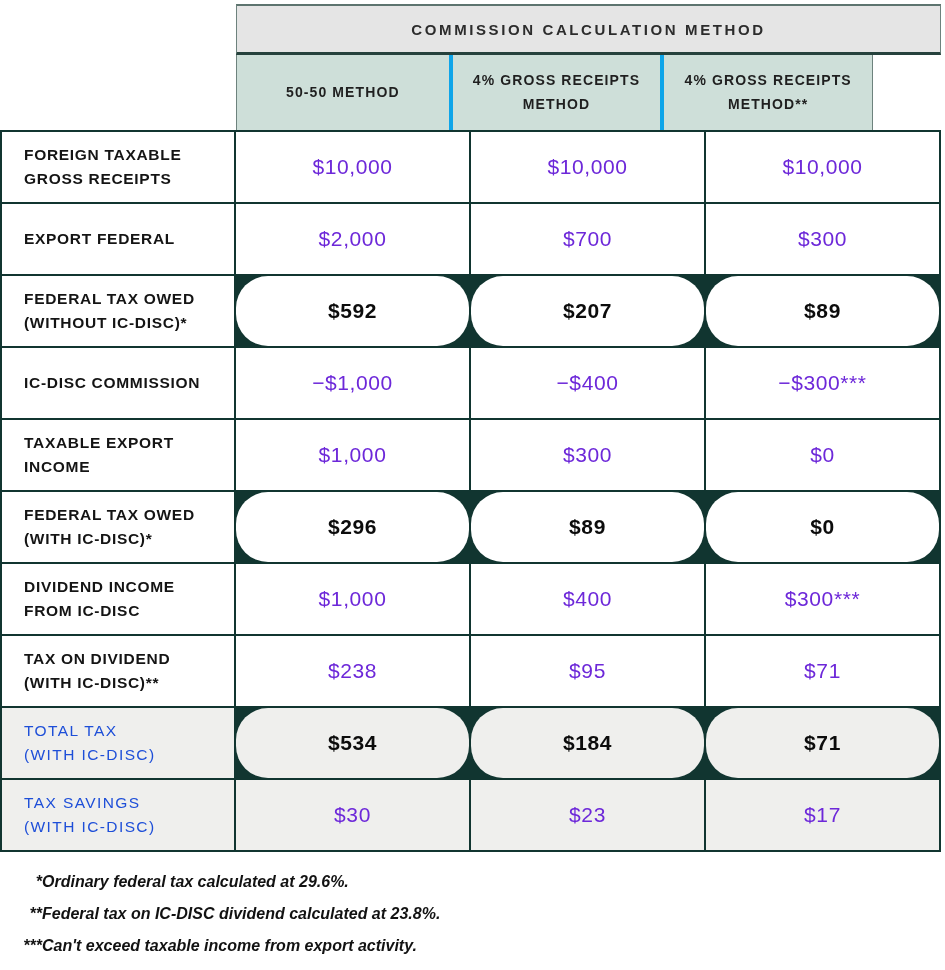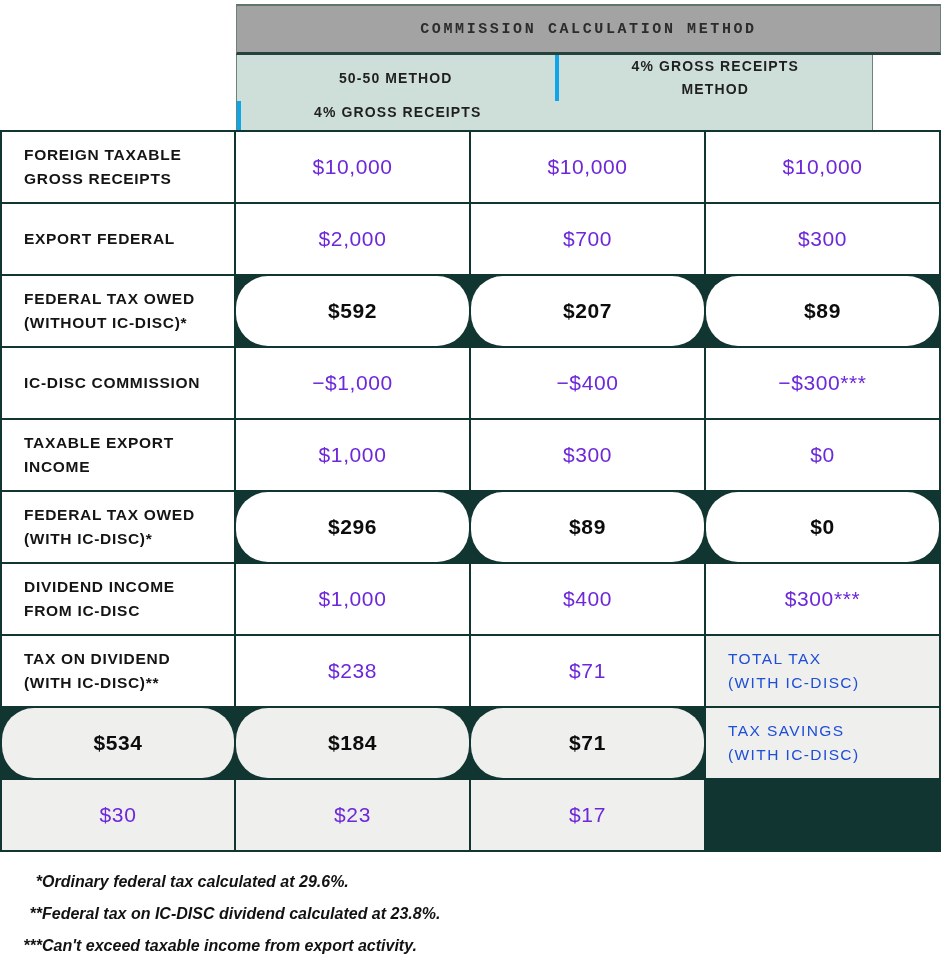--- a/index.html
+++ b/index.html
@@ -13,42 +13,41 @@
     overflow: hidden;
   }
   .stage { position: relative; width: 945px; height: 970px; }
 
   
   .top-header {
     position: absolute;
     left: 236px; top: 4px;
     width: 705px; height: 51px;
     box-sizing: border-box;
-    background: #a3a3a3;
+    background: #e5e5e5;
     border-top: 2px solid #5d746f;
     border-left: 1px solid #6d827d;
     border-right: 1px solid #6d827d;
     border-bottom: 3px solid #26423d;
     display: flex; align-items: center; justify-content: center;
     font-weight: 700;
     font-size: 15px;
     letter-spacing: 2.6px;
     color: #2c2c2c;
-    font-family: Liberation Mono, monospace;
   }
   .subheader {
     position: absolute;
     left: 236px; top: 55px;
     width: 637px; height: 75px;
     box-sizing: border-box;
     background: #cedfd9;
     border-left: 1px solid #6d827d;
     border-right: 1px solid #6d827d;
     display: grid;
-    grid-template-columns: 1fr 1fr;
+    grid-template-columns: 1fr 1fr 1fr;
   }
   .subcell {
     display: flex; align-items: center; justify-content: center;
     text-align: center;
     white-space: pre-line;
     font-weight: 700;
     font-size: 14px;
     letter-spacing: 1.1px;
     line-height: 1.65;
     color: #1f1f1f;
@@ -160,20 +159,21 @@
       <div class="cell val bold">$89</div>
       <div class="cell val bold">$0</div>
       <div class="cell label">DIVIDEND INCOME
 FROM IC-DISC</div>
       <div class="cell val">$1,000</div>
       <div class="cell val">$400</div>
       <div class="cell val">$300***</div>
       <div class="cell label">TAX ON DIVIDEND
 (WITH IC-DISC)**</div>
       <div class="cell val">$238</div>
+      <div class="cell val">$95</div>
       <div class="cell val">$71</div>
       <div class="cell label shaded">TOTAL TAX
 (WITH IC-DISC)</div>
       <div class="cell val bold shaded">$534</div>
       <div class="cell val bold shaded">$184</div>
       <div class="cell val bold shaded">$71</div>
       <div class="cell label shaded">TAX SAVINGS
 (WITH IC-DISC)</div>
       <div class="cell val shaded">$30</div>
       <div class="cell val shaded">$23</div>

